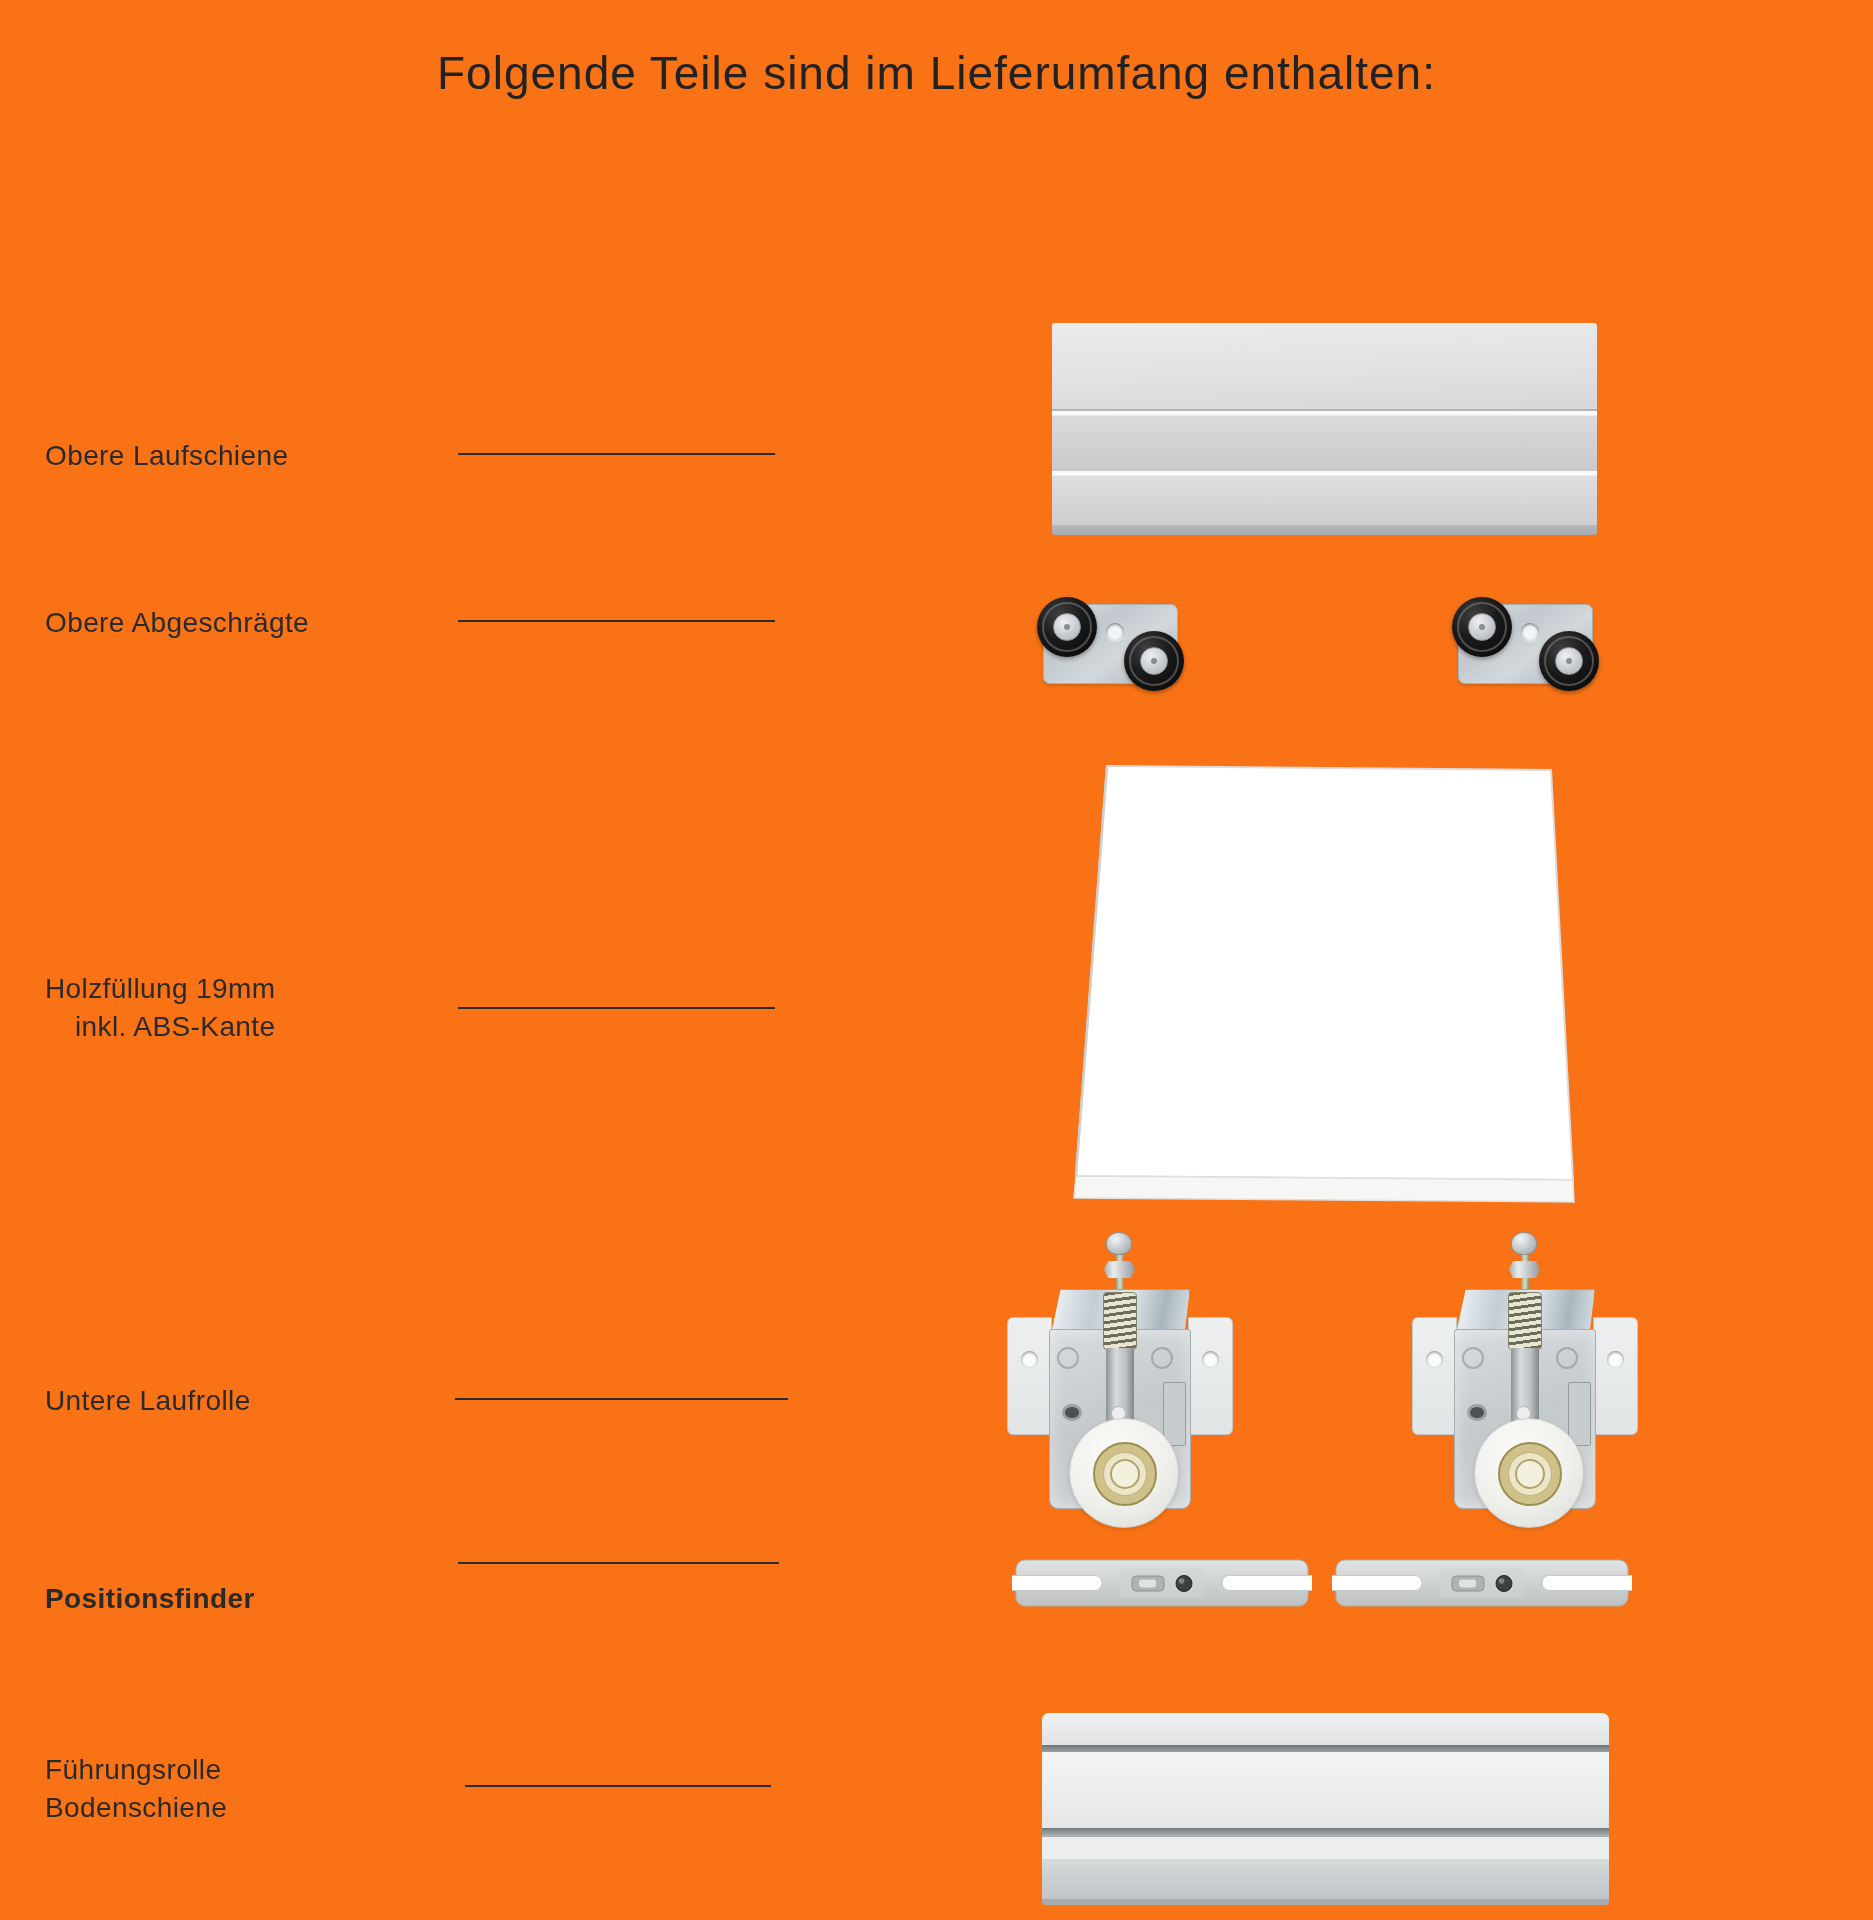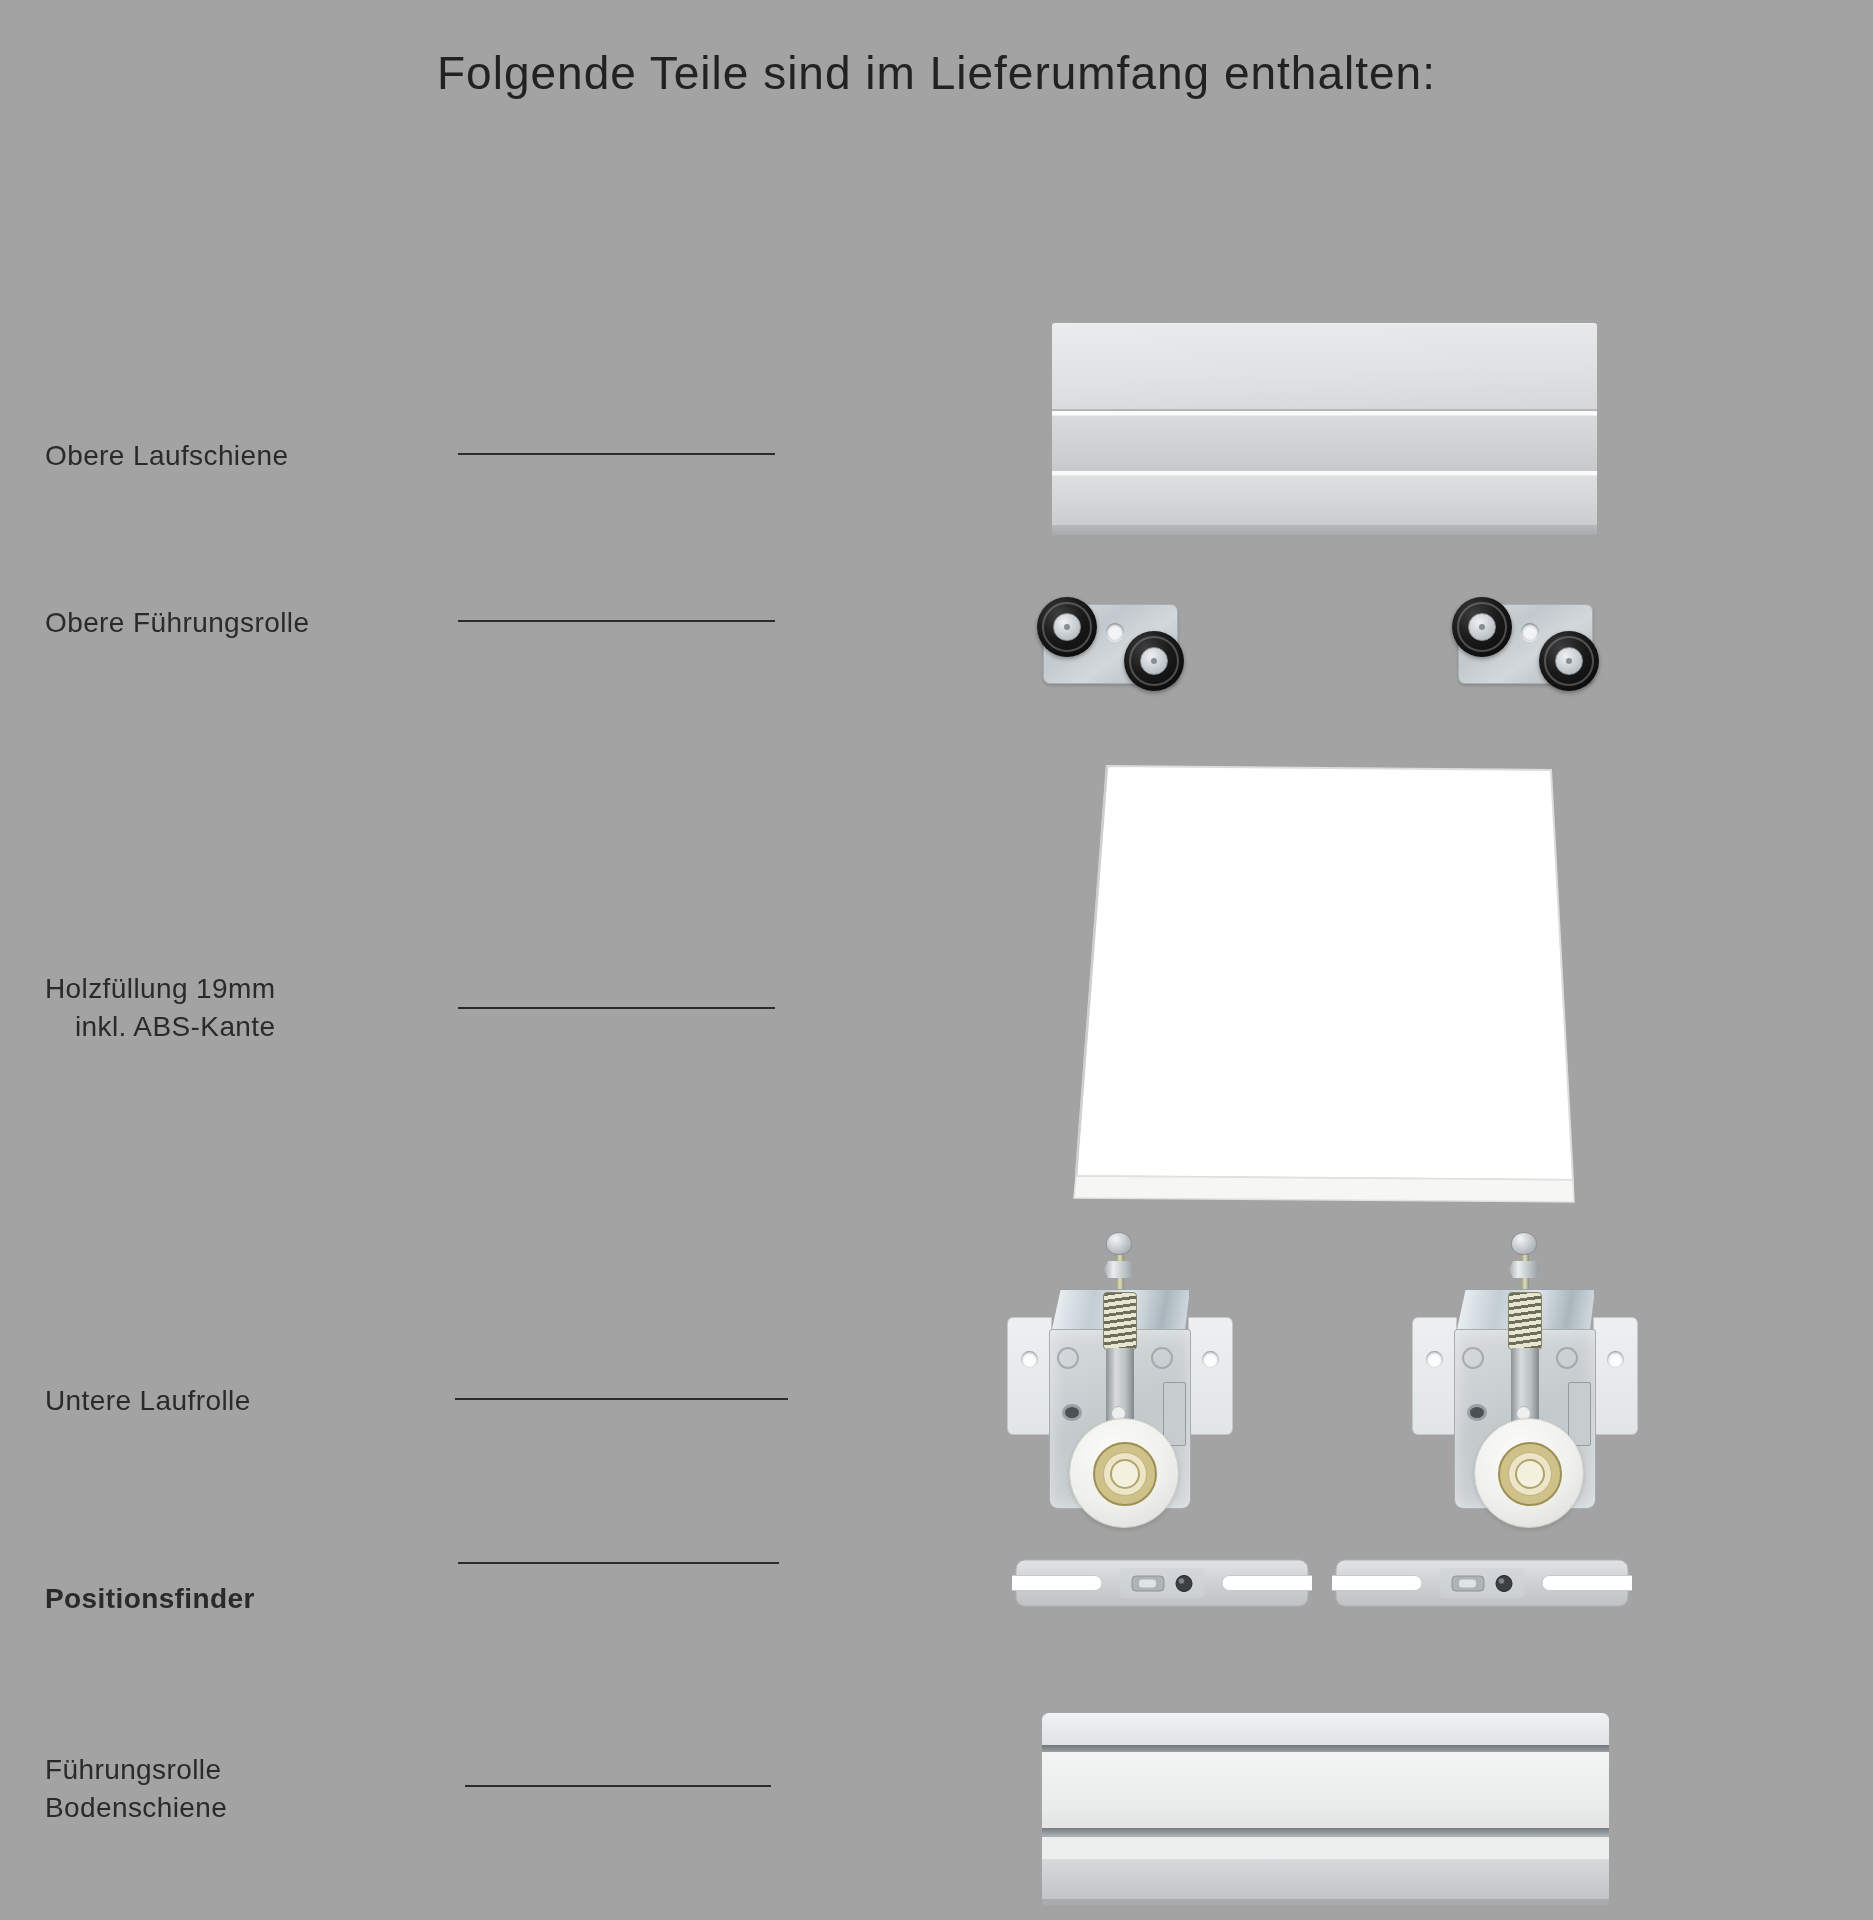--- a/index.html
+++ b/index.html
@@ -1,20 +1,20 @@
 <!DOCTYPE html>
 <html><head>
 <meta charset="utf-8">
 <style>
   * { margin:0; padding:0; box-sizing:border-box; }
   html,body { background:#ffffff; }
   .page {
     position:relative;
     width:1873px; height:1920px;
-    background:#a3a3a3;
+    background:#f97316;
     font-family:"Liberation Sans", sans-serif;
     color:#262626;
     overflow:hidden;
   }
   .title {
     position:absolute; left:0; right:0; top:46px;
     text-align:center;
     font-size:46px; font-weight:300; letter-spacing:1px; color:#222;
   }
   .label {
@@ -146,21 +146,21 @@
   </div>
   <div class="rule" style="left:458px; top:453px; width:317px;"></div>
   <div class="top-rail">
     <div class="tr-face"></div>
     <div class="tr-band1"></div>
     <div class="tr-band2"></div>
     <div class="tr-edge"></div>
   </div>
 
   <div class="label" style="top:604px;">
-    <span>Obere Führungsrolle</span>
+    <span>Obere Abgeschrägte</span>
   </div>
   <div class="rule" style="left:458px; top:620px; width:317px;"></div>
 
   <div class="guide-roller" style="left:1035px; top:592px;">
     <div class="gr-plate">
       <div class="gr-hole"></div>
     </div>
     <div class="wheel wheel-a">
         <div class="hub"></div>
       </div>

